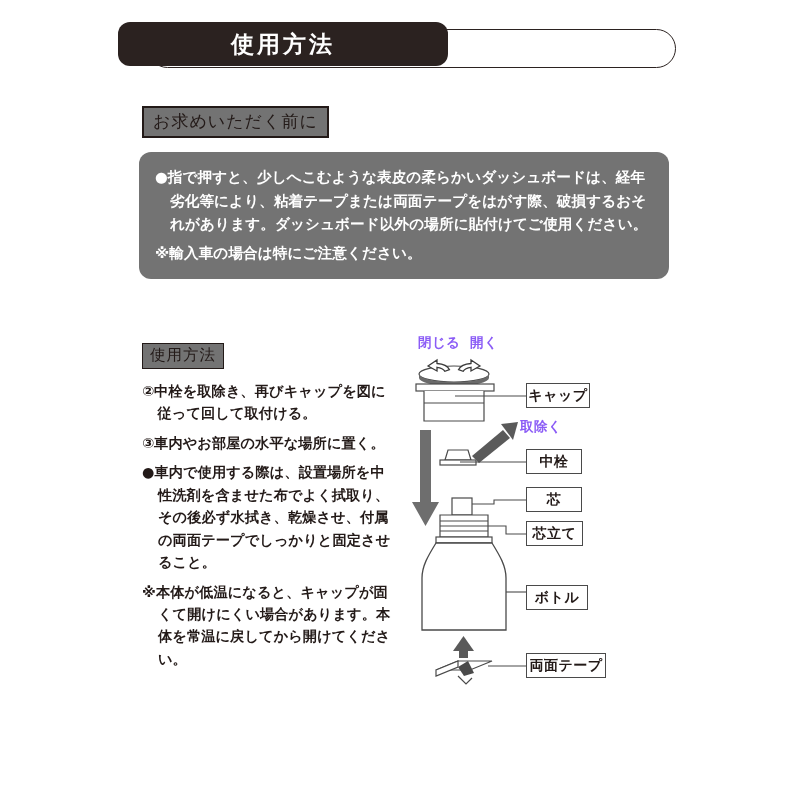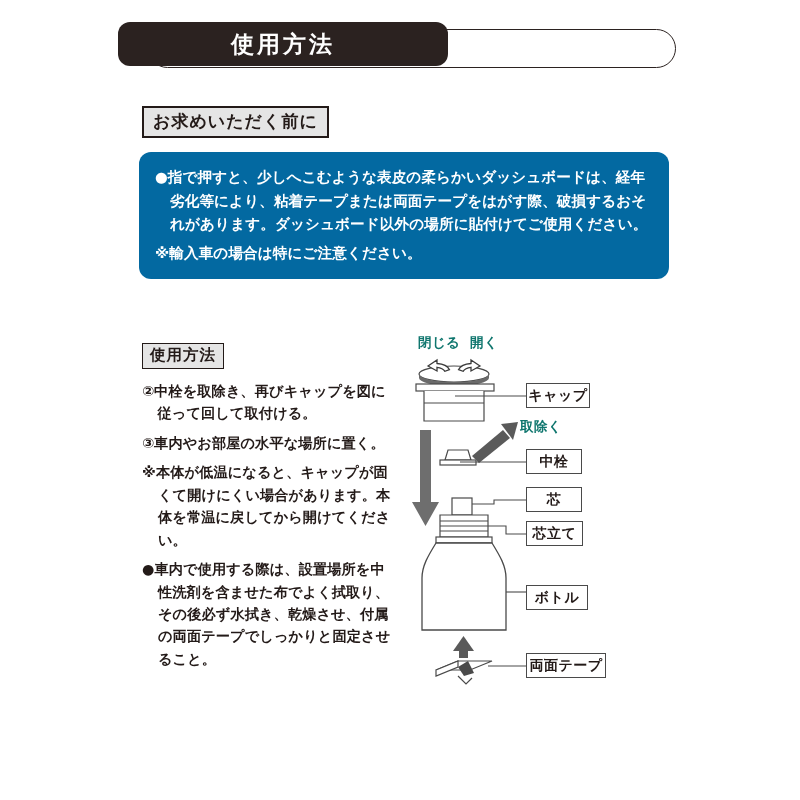--- a/index.html
+++ b/index.html
@@ -53,23 +53,23 @@
     font-weight: bold;
     letter-spacing: 3px;
   }
 
   
   .tag-box {
     display: inline-block;
     border: 2.2px solid #231a18;
     padding: 4px 9px 5px 9px;
     font-size: 17px;
-    font-weight: bold;
+    font-weight: normal;
     letter-spacing: 1px;
-    background: #e5e5e5;
+    background: #737373;
     line-height: 1.1;
   }
   #before-buy-tag {
     position: absolute;
     left: 142px;
     top: 106px;
   }
   #usage-tag {
     position: absolute;
     left: 142px;
@@ -78,21 +78,21 @@
     padding: 3px 7px 4px 7px;
     border-width: 1.8px;
   }
 
   
   .warn-panel {
     position: absolute;
     left: 139px;
     top: 152px;
     width: 530px;
-    background: #0369a1;
+    background: #737373;
     border-radius: 12px;
     padding: 13px 18px 14px 16px;
     box-sizing: border-box;
     color: #ffffff;
   }
   .warn-item {
     font-size: 14.6px;
     line-height: 1.62;
     font-weight: bold;
     letter-spacing: 0.1px;
@@ -142,21 +142,21 @@
     letter-spacing: 0.5px;
     text-align: center;
     box-sizing: border-box;
     padding-top: 3px;
     line-height: 1.25;
   }
   .plain-lbl {
     position: absolute;
     font-size: 13.5px;
     font-weight: bold;
-    color: #0f766e;
+    color: #8b5cf6;
     letter-spacing: 0.4px;
     white-space: nowrap;
   }
 </style>
 </head>
 <body>
 
 <div class="header-wrap">
   <div class="header-outline"></div>
   <div class="header-block">
@@ -169,22 +169,22 @@
 <div class="warn-panel">
   <div class="warn-item">●指で押すと、少しへこむような表皮の柔らかいダッシュボードは、経年劣化等により、粘着テープまたは両面テープをはがす際、破損するおそれがあります。ダッシュボード以外の場所に貼付けてご使用ください。</div>
   <div class="warn-item">※輸入車の場合は特にご注意ください。</div>
 </div>
 
 <div class="tag-box" id="usage-tag">使用方法</div>
 
 <div class="steps">
   <div class="step">②中栓を取除き、再びキャップを図に従って回して取付ける。</div>
   <div class="step">③車内やお部屋の水平な場所に置く。</div>
+  <div class="step hang-wide">●車内で使用する際は、設置場所を中性洗剤を含ませた布でよく拭取り、その後必ず水拭き、乾燥させ、付属の両面テープでしっかりと固定させること。</div>
   <div class="step hang-wide">※本体が低温になると、キャップが固くて開けにくい場合があります。本体を常温に戻してから開けてください。</div>
-  <div class="step hang-wide">●車内で使用する際は、設置場所を中性洗剤を含ませた布でよく拭取り、その後必ず水拭き、乾燥させ、付属の両面テープでしっかりと固定させること。</div>
 </div>
 
 <div class="diagram">
 
   <svg width="260" height="360" viewBox="0 0 260 360">
     <defs>
       <marker id="arrowhead-up" markerWidth="9" markerHeight="9" refX="4.5" refY="8" orient="auto">
         <polygon points="4.5,0 9,9 0,9" fill="#595959"></polygon>
       </marker>
     </defs>

